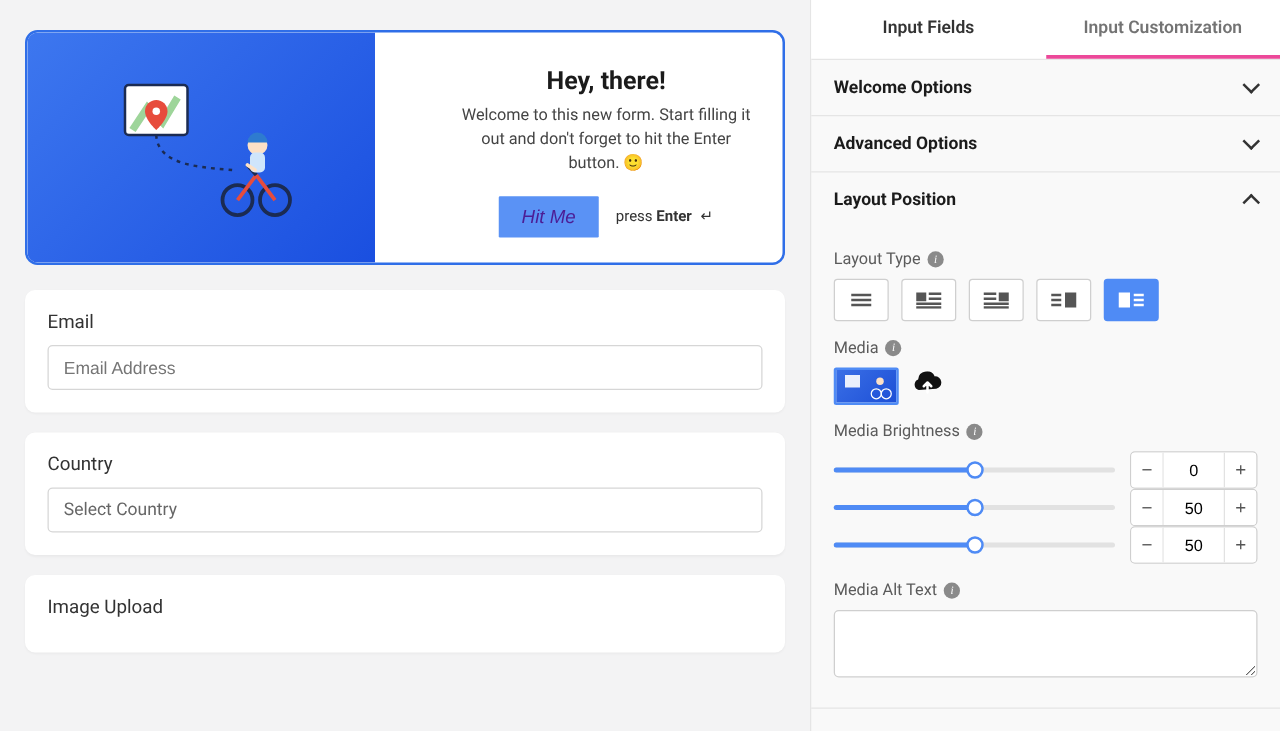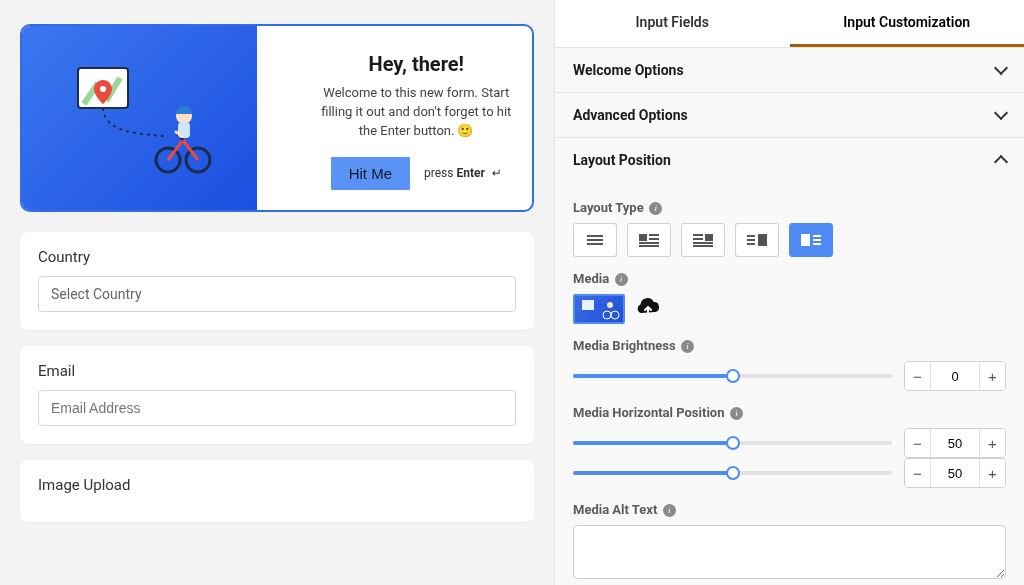--- a/index.html
+++ b/index.html
@@ -5,21 +5,21 @@
     * { box-sizing: border-box; margin: 0; padding: 0; }
     body {
       font-family: -apple-system, BlinkMacSystemFont, "Segoe UI", Roboto, Helvetica, Arial, sans-serif;
       background: #f3f3f4;
       color: #333;
       font-size: 14px;
     }
     .app { display: flex; width: 1024px; height: 585px; overflow: hidden; }
     .left-col { flex: 1; padding: 24px 20px 0 20px; overflow: hidden; }
     .right-col {
-      width: 470px;
+      width: 376px;
       background: #f9f9f9;
       border-left: 1px solid #e5e5e5;
       display: flex;
       flex-direction: column;
     }
 
     
     .welcome-card {
       display: flex;
       border: 2px solid #2f6ee8;
@@ -41,26 +41,27 @@
       flex: 1;
       padding: 26px 20px 20px;
       text-align: center;
       margin-left: 44px;
     }
     .welcome-title { font-size: 20px; font-weight: 700; margin-bottom: 8px; color:#1b1b1b;}
     .welcome-desc { font-size: 13px; color: #444; line-height: 1.45; margin-bottom: 16px; }
     .welcome-cta { display: inline-flex; align-items: center; gap: 14px; }
     .hitme-btn {
       background: #5a92f5;
-      color: #0f172a;
+      color: #4c1d95;
       border: none;
       padding: 8px 18px;
       border-radius: 1px;
       font-size: 15px;
       cursor: pointer;
+      font-style: italic;
     }
     .press-enter { font-size: 12px; color: #333; }
     .press-enter b { font-weight: 700; }
     .enter-icon { margin-left:4px; }
 
     
     .form-card {
       background: #fff;
       border-radius: 8px;
       box-shadow: 0 1px 2px rgba(0,0,0,0.04);
@@ -88,21 +89,21 @@
     .tab-row { display: flex; background: #fff; border-bottom: 1px solid #e5e5e5; }
     .tab {
       flex: 1;
       text-align: center;
       padding: 14px 0;
       font-size: 14px;
       font-weight: 600;
       color: #333;
       cursor: pointer;
     }
-    .tab.active { color: #000000; border-bottom: 3px solid #a16207; }
+    .tab.active { color: #737373; border-bottom: 3px solid #ec4899; }
 
     
     .acc-item {
       border-bottom: 1px solid #e5e5e5;
     }
     .acc-header {
       display: flex;
       justify-content: space-between;
       align-items: center;
       padding: 14px 18px;
@@ -110,21 +111,21 @@
       font-weight: 700;
       cursor: pointer;
       color:#1b1b1b;
     }
     .chev { width: 10px; height: 10px; border-right: 2px solid #333; border-bottom: 2px solid #333; }
     .chev.down { transform: rotate(45deg); margin-top:-4px; }
     .chev.up { transform: rotate(-135deg); margin-top:4px; }
 
     .acc-body { padding: 4px 18px 20px; }
 
-    .field-label { font-size: 13px; color: #5b5b5b; margin: 14px 0 8px; display:inline-block;font-weight:bold; }
+    .field-label { font-size: 13px; color: #5b5b5b; margin: 14px 0 8px; display:inline-block; }
     .info-icon {
       display: inline-flex;
       align-items: center;
       justify-content: center;
       width: 13px; height: 13px;
       border-radius: 50%;
       background: #8a8a8a;
       color: #fff;
       font-size: 9px;
       font-style: italic;
@@ -216,29 +217,29 @@
           <span class="press-enter">
             <span>press</span>
             <b>Enter</b>
             <span class="enter-icon">↵</span>
           </span>
         </div>
       </div>
     </div>
 
     <div class="form-card">
+      <div class="form-label">Email</div>
+      <input class="text-input" type="text" placeholder="Email Address" style="">
+    </div>
+
+    <div class="form-card">
       <div class="form-label">Country</div>
       <div class="select-box">
         <span>Select Country</span>
       </div>
-    </div>
-
-    <div class="form-card">
-      <div class="form-label">Email</div>
-      <input class="text-input" type="text" placeholder="Email Address" style="">
     </div>
 
 
     <div class="form-card">
       <div class="form-label">Image Upload</div>
 
     </div>
   </div>
 
   <div class="right-col">
@@ -350,24 +351,20 @@
               </div>
           </div>
           <div class="stepper">
             <button>−</button>
             <input value="0" style="">
             <button>+</button>
           </div>
         </div>
 
         
-        <div>
-          <span class="field-label">Media Horizontal Position</span>
-          <span class="info-icon">i</span>
-        </div>
         <div class="slider-row">
           <div class="slider-wrap">
             <div class="track">
                 <div class="fill" style="width: 50%;"></div>
                 <div class="thumb" style="left: 50%;"></div>
               </div>
           </div>
           <div class="stepper">
             <button>−</button>
             <input value="50" style="">

